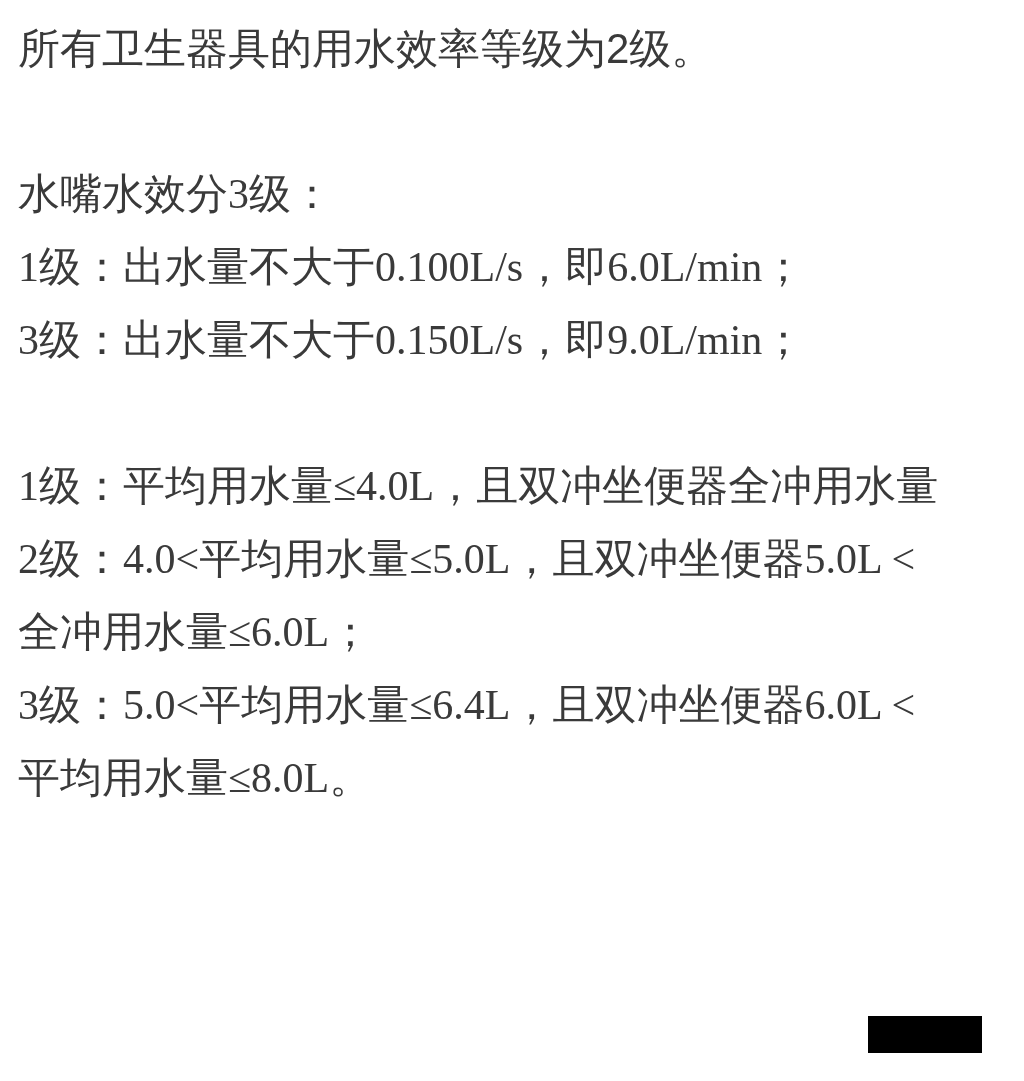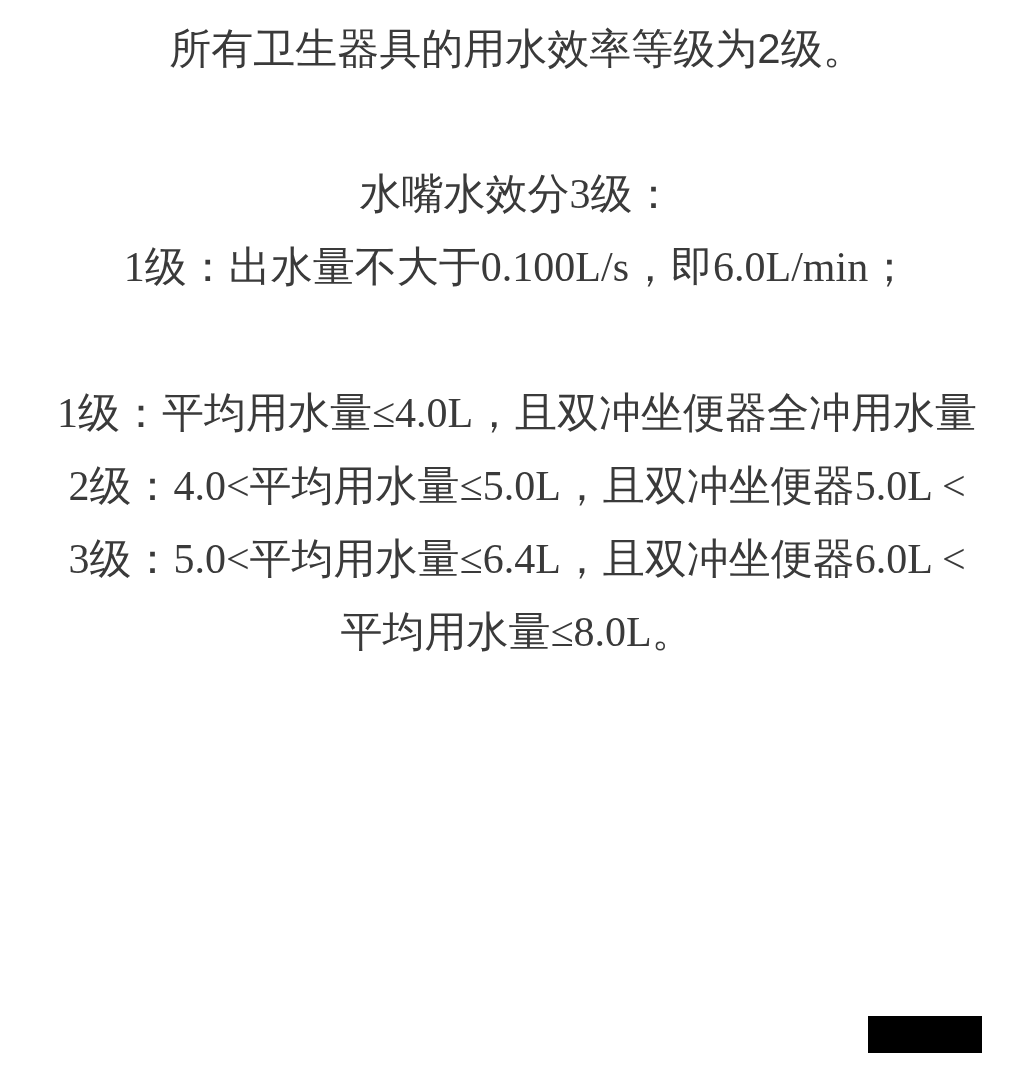--- a/index.html
+++ b/index.html
@@ -27,21 +27,20 @@
   .para {
     margin: 0;
   }
   .para + .para {
     margin-top: 73px; 
     font-family: Liberation Serif, serif;
   }
   .line {
     white-space: pre;   
     height: 73px;
-    text-align: center;
   }
   .redaction {
     position: absolute;
     left: 868px;
     top: 1016px;
     width: 114px;
     height: 37px;
     background: #000000;
   }
 </style>
@@ -50,24 +49,26 @@
 
 <div class="doc">
 
   <div class="para">
     <div class="line">所有卫生器具的用水效率等级为2级。</div>
   </div>
 
   <div class="para">
     <div class="line">水嘴水效分3级：</div>
     <div class="line">1级：出水量不大于0.100L/s，即6.0L/min；</div>
+    <div class="line">3级：出水量不大于0.150L/s，即9.0L/min；</div>
   </div>
 
   <div class="para">
     <div class="line">1级：平均用水量≤4.0L，且双冲坐便器全冲用水量</div>
     <div class="line">2级：4.0&lt;平均用水量≤5.0L，且双冲坐便器5.0L &lt;</div>
+    <div class="line">全冲用水量≤6.0L；</div>
     <div class="line">3级：5.0&lt;平均用水量≤6.4L，且双冲坐便器6.0L &lt;</div>
     <div class="line">平均用水量≤8.0L。</div>
   </div>
 
 </div>
 
 <div class="redaction"></div>
 
 </body></html>

